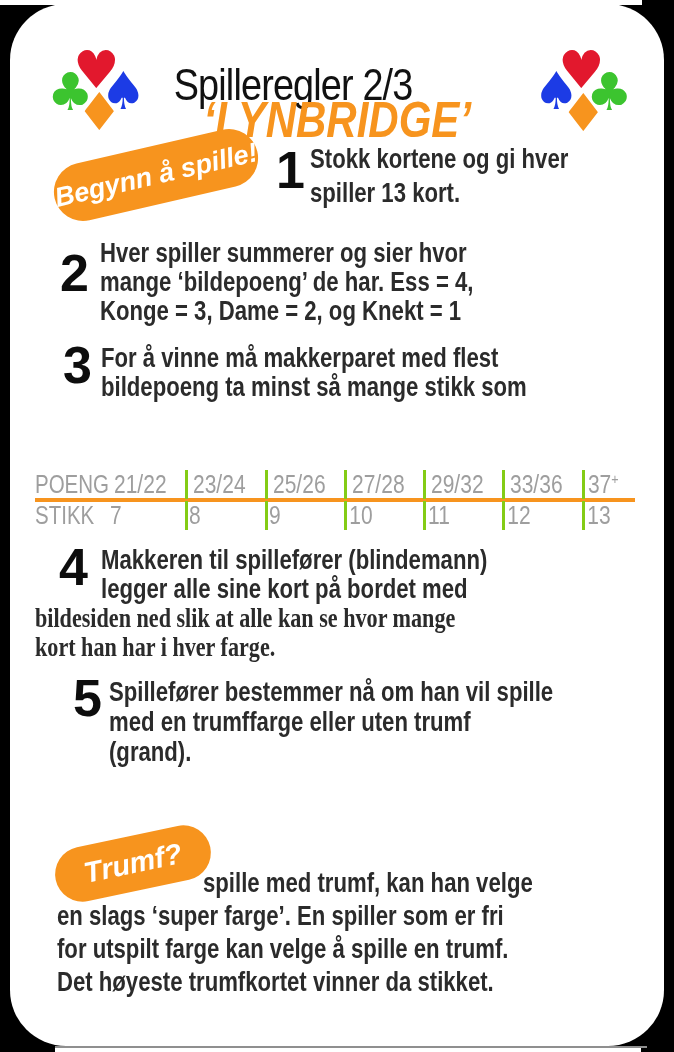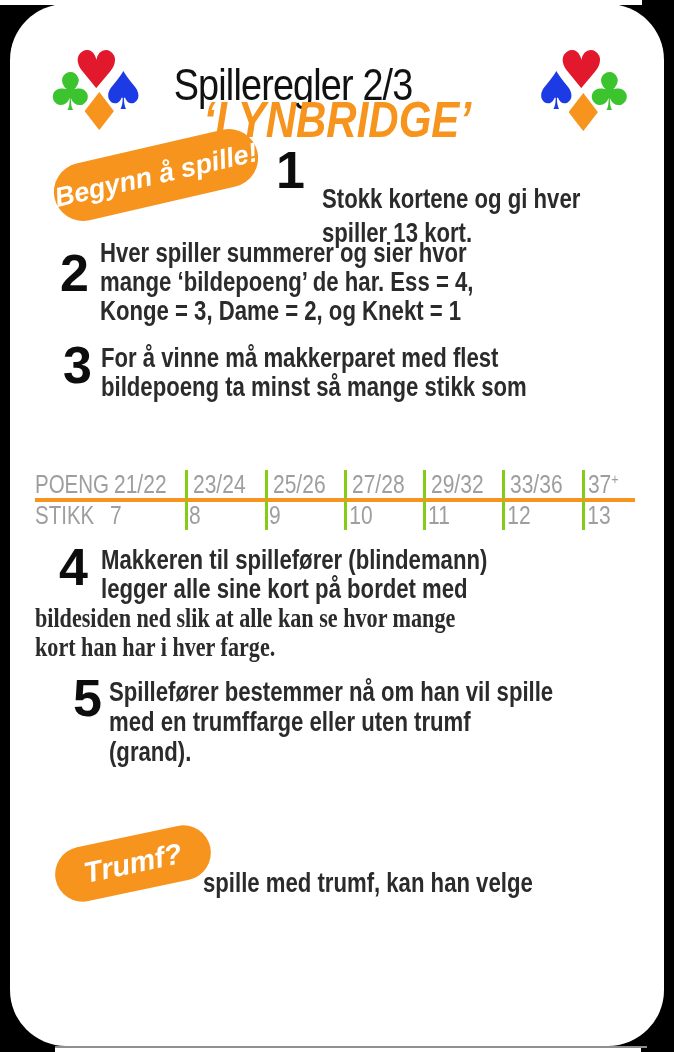--- a/index.html
+++ b/index.html
@@ -85,21 +85,21 @@
   </div>
   <div class="abs subtitle">
     <span class="cond-c">‘LYNBRIDGE’</span>
   </div>
 
   <div class="pill pill-start">
     <span>Begynn å spille!</span>
   </div>
 
   <span class="step-num" style="left:276px;top:144px;">1</span>
-  <div class="abs" style="left:322px;top:142px;margin-top:40px;">
+  <div class="abs" style="left:310px;top:142px;">
     <span class="cond body-text lh34">Stokk kortene og gi hver
 spiller 13 kort.</span>
   </div>
 
   <span class="step-num" style="left:60px;top:247px;">2</span>
   <div class="abs" style="left:100px;top:239px;">
     <span class="cond body-text">Hver spiller summerer og sier hvor
 mange ‘bildepoeng’ de har. Ess = 4,
 Konge = 3, Dame = 2, og Knekt = 1</span>
   </div>
@@ -150,16 +150,21 @@
 med en trumffarge eller uten trumf
 (grand).</span>
   </div>
 
   <div class="pill pill-trumf">
     <span>Trumf?</span>
   </div>
   <div class="abs" style="left:203px;top:867px;">
     <span class="cond body-text lh33">spille med trumf, kan han velge</span>
   </div>
+  <div class="abs" style="left:57px;top:900px;">
+    <span class="cond body-text lh33">en slags ‘super farge’. En spiller som er fri
+for utspilt farge kan velge å spille en trumf.
+Det høyeste trumfkortet vinner da stikket.</span>
+  </div>
 
   <div class="bottom-line"></div>
   <div class="sliver-bottom"></div>
 </div>
 
 </body></html>

